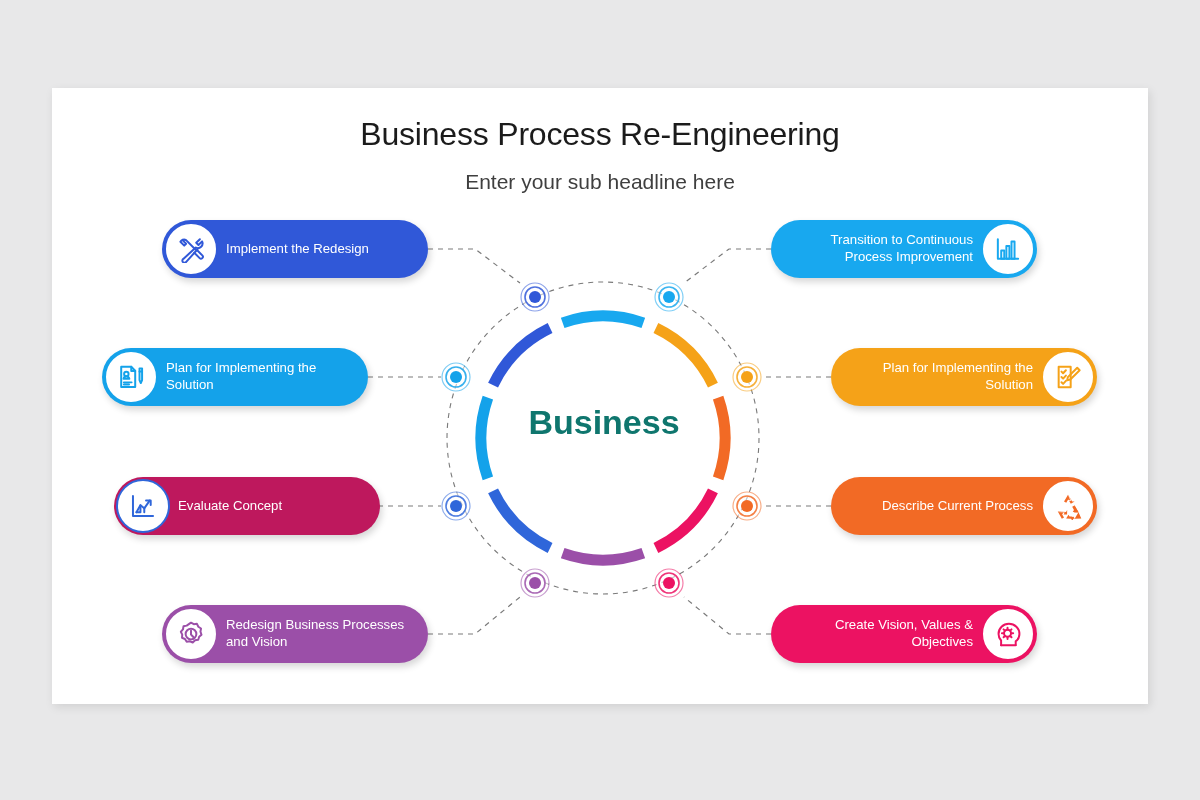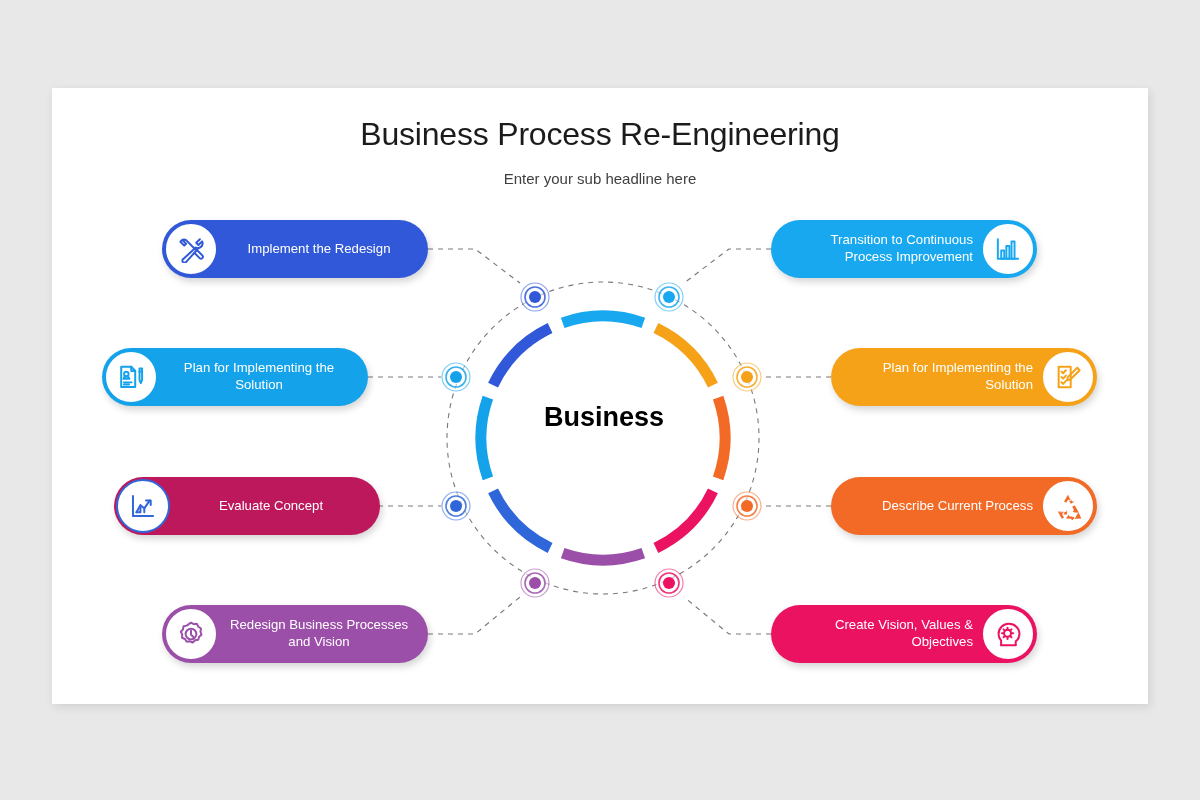--- a/index.html
+++ b/index.html
@@ -18,42 +18,42 @@
   }
   #page-title {
     position: absolute; top: 28px; left: 0; width: 100%;
     text-align: center;
     font-size: 32px; font-weight: 400; color: #1b1b1b;
     letter-spacing: -0.2px;
   }
   #page-subtitle {
     position: absolute; top: 82px; left: 0; width: 100%;
     text-align: center;
-    font-size: 15px; color: #3f3f3f;
+    font-size: 21px; color: #3f3f3f;
   }
   #diagram { position: absolute; inset: 0; }
   svg.layer { position: absolute; left: 0; top: 0; width: 1200px; height: 800px; overflow: visible; }
 
   
   .pill {
     position: absolute;
     height: 58px;
     border-radius: 29px;
     display: flex;
     align-items: center;
     box-shadow: 2px 4px 7px rgba(0,0,0,0.16);
   }
   .pill .label {
     font-size: 13.2px;
     color: #ffffff;
     line-height: 1.28;
     flex: 1;
   }
   .pill.left  { padding-left: 64px; padding-right: 16px; }
-  .pill.left .label { text-align: center; }
+  .pill.left .label { text-align: left; }
   .pill.right { padding-right: 64px; padding-left: 16px; }
   .pill.right .label { text-align: right; }
 
   .badge {
     position: absolute;
     top: 50%; transform: translateY(-50%);
     width: 54px; height: 54px;
     border-radius: 50%;
     background: #ffffff;
     display: flex; align-items: center; justify-content: center;
@@ -61,21 +61,21 @@
   .pill.left  .badge { left: 2px; }
   .pill.right .badge { right: 2px; }
   .badge svg { width: 28px; height: 28px; display: block; }
 
   
   #center-text {
     position: absolute;
     left: 474px; top: 400px;
     width: 260px;
     text-align: center;
-    font-size: 27px; font-weight: bold; color: #000000;
+    font-size: 34px; font-weight: bold; color: #0f766e;
     line-height: 1.33;
   }
   #center-text span { display: block; }
 </style>
 </head>
 <body>
 
 <div id="slide-card">
   <div id="page-title">Business Process Re-Engineering</div>
   <div id="page-subtitle">Enter your sub headline here</div>

